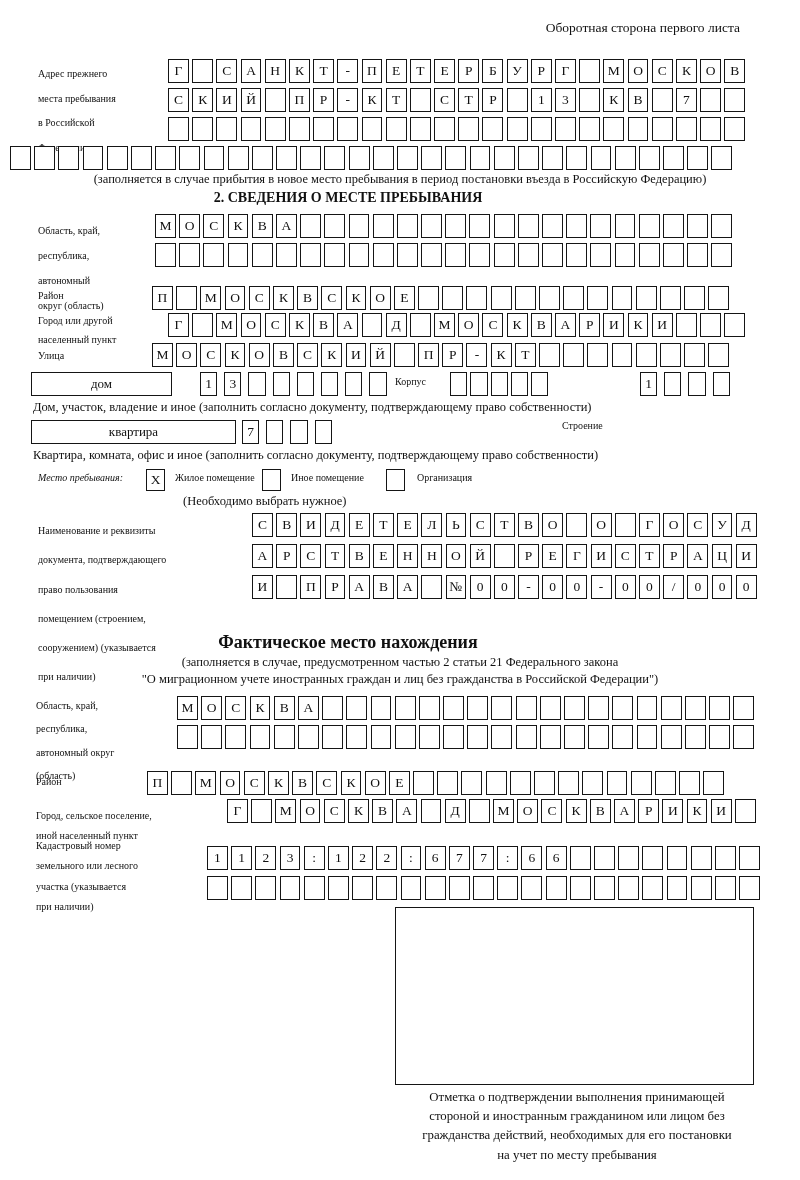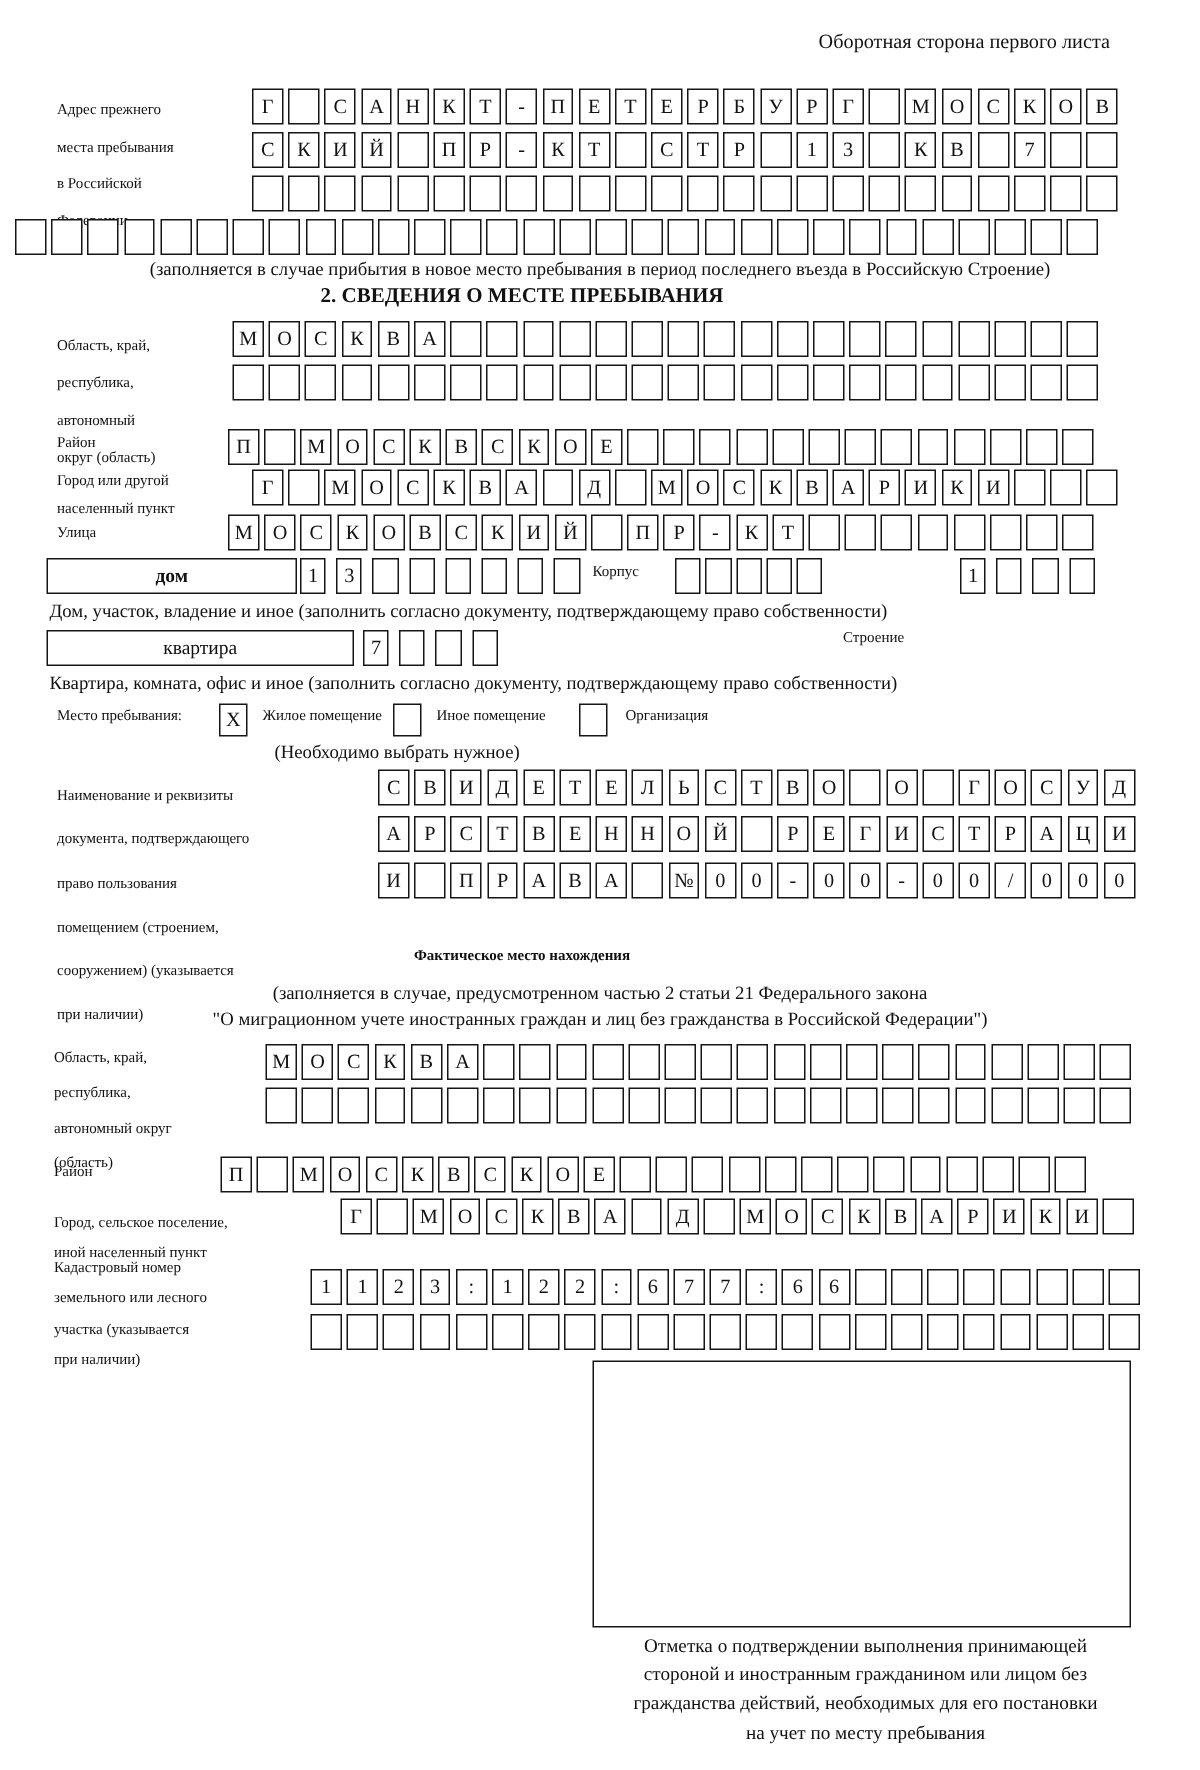--- a/index.html
+++ b/index.html
@@ -137,21 +137,21 @@
       <span class="cell"></span>
       <span class="cell"></span>
       <span class="cell"></span>
       <span class="cell"></span>
       <span class="cell"></span>
       <span class="cell"></span>
       <span class="cell"></span>
       <span class="cell"></span>
       <span class="cell"></span>
     </div>
-  <div class="cap center" style="top:172px;">(заполняется в случае прибытия в новое место пребывания в период последнего въезда в Российскую Строение)</div>
+  <div class="cap center" style="top:172px;">(заполняется в случае прибытия в новое место пребывания в период постановки въезда в Российскую Федерацию)</div>
 
   <div class="title" style="top:190px;font-size:14px;">2. СВЕДЕНИЯ О МЕСТЕ ПРЕБЫВАНИЯ</div>
 
   <div class="lbl" style="left:38px;top:218px;line-height:25px;width:120px;">Область, край,
 республика,
 автономный
 округ (область)</div>
   <div class="grid" style="left:155px;top:214px;">
       <span class="cell">М</span>
       <span class="cell">О</span>
@@ -283,21 +283,21 @@
       <span class="cell"></span>
       <span class="cell"></span>
       <span class="cell"></span>
       <span class="cell"></span>
       <span class="cell"></span>
       <span class="cell"></span>
       <span class="cell"></span>
       <span class="cell"></span>
     </div>
 
-  <div class="widebox" style="left:31px;top:372px;width:167px;font-weight:bold;">дом</div>
+  <div class="widebox" style="left:31px;top:372px;width:141px;">дом</div>
   <div class="grid sm" style="left:200px;top:372px;">
       <span class="cell">1</span>
       <span class="cell">3</span>
       <span class="cell"></span>
       <span class="cell"></span>
       <span class="cell"></span>
       <span class="cell"></span>
       <span class="cell"></span>
       <span class="cell"></span>
     </div>
@@ -320,21 +320,21 @@
 
   <div class="widebox" style="left:31px;top:420px;width:205px;">квартира</div>
   <div class="grid sm" style="left:242px;top:420px;">
       <span class="cell">7</span>
       <span class="cell"></span>
       <span class="cell"></span>
       <span class="cell"></span>
     </div>
   <div class="cap" style="left:33px;top:448px;">Квартира, комната, офис и иное (заполнить согласно документу, подтверждающему право собственности)</div>
 
-  <div class="lbl" style="left:38px;top:472px;">Место пребывания:</div>
+  <div class="lbl" style="left:38px;top:472px;font-style:italic;">Место пребывания:</div>
   <span class="cb" style="left:146px;top:469px;">X</span>
   <div class="lbl" style="left:175px;top:472px;">Жилое помещение</div>
   <span class="cb" style="left:262px;top:469px;"></span>
   <div class="lbl" style="left:291px;top:472px;">Иное помещение</div>
   <span class="cb" style="left:386px;top:469px;"></span>
   <div class="lbl" style="left:417px;top:472px;">Организация</div>
   <div class="cap" style="left:183px;top:494px;">(Необходимо выбрать нужное)</div>
 
   <div class="lbl" style="left:38px;top:516px;line-height:29.3px;width:210px;">Наименование и реквизиты
 документа, подтверждающего
@@ -405,21 +405,21 @@
       <span class="cell">0</span>
       <span class="cell">-</span>
       <span class="cell">0</span>
       <span class="cell">0</span>
       <span class="cell">/</span>
       <span class="cell">0</span>
       <span class="cell">0</span>
       <span class="cell">0</span>
     </div>
 
-  <div class="title" style="top:632px;font-size:10px;">Фактическое место нахождения</div>
+  <div class="title" style="top:632px;font-size:18px;">Фактическое место нахождения</div>
   <div class="cap center" style="top:654px;line-height:16.5px;white-space:pre-line;">(заполняется в случае, предусмотренном частью 2 статьи 21 Федерального закона
 "О миграционном учете иностранных граждан и лиц без гражданства в Российской Федерации")</div>
 
   <div class="lbl" style="left:36px;top:694px;line-height:23.3px;width:140px;">Область, край,
 республика,
 автономный округ
 (область)</div>
   <div class="grid" style="left:177px;top:696px;">
       <span class="cell">М</span>
       <span class="cell">О</span>

